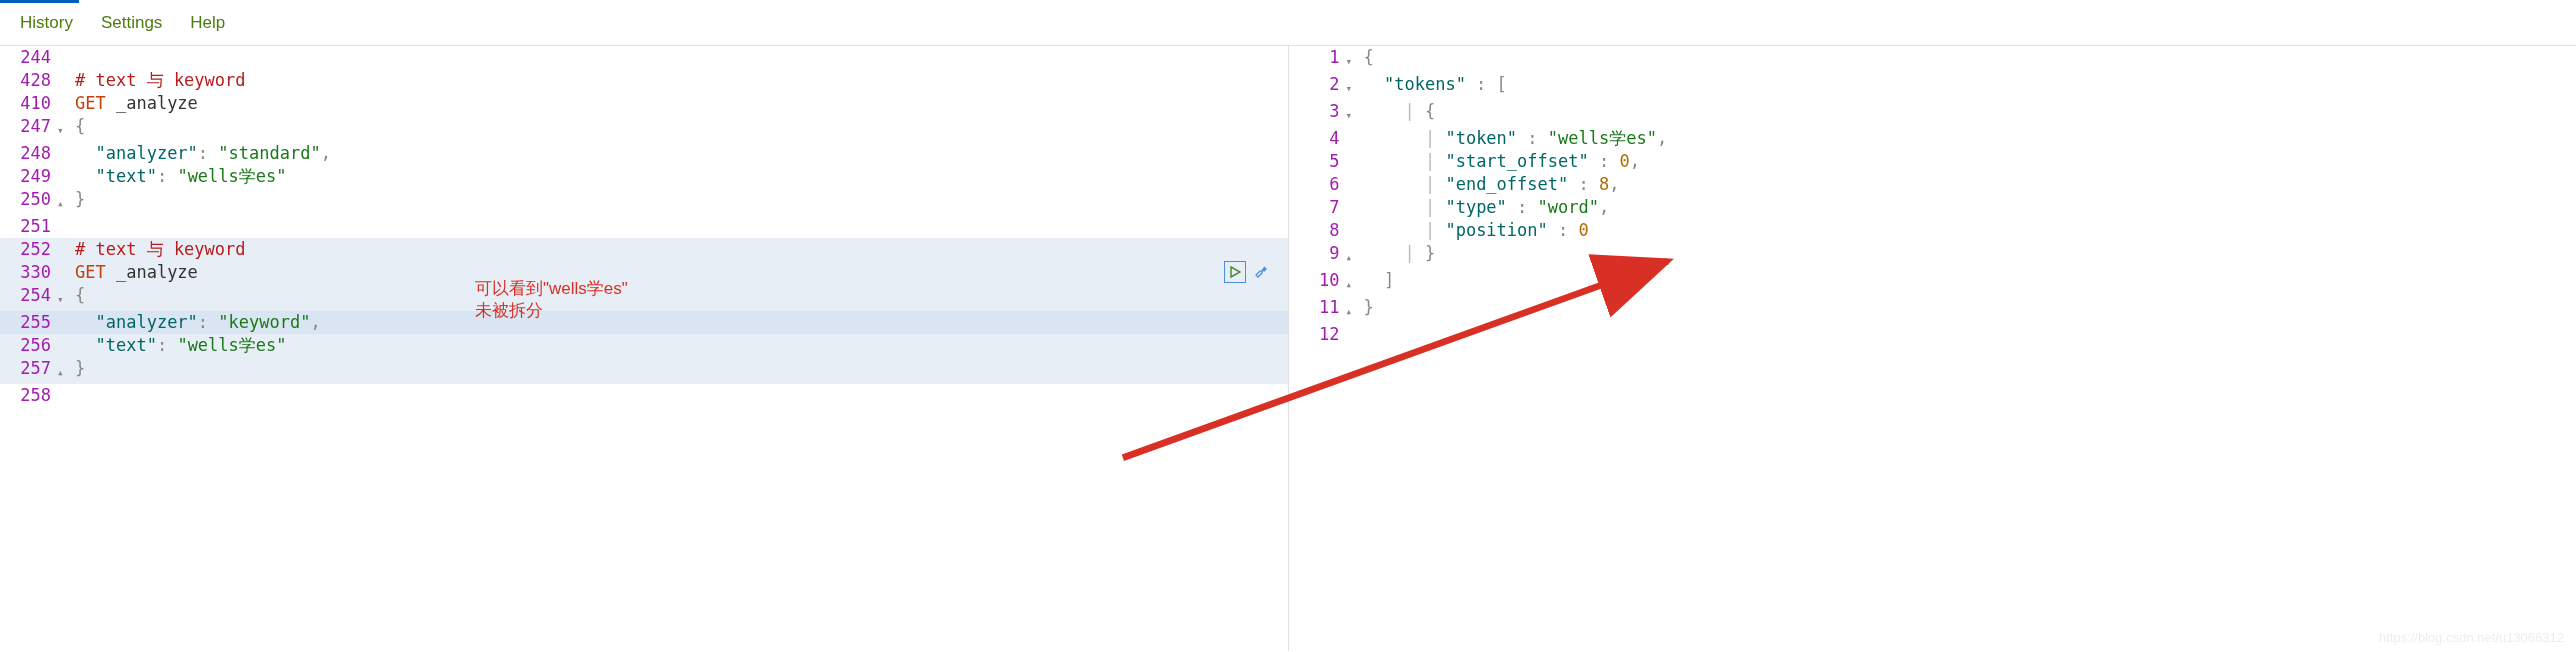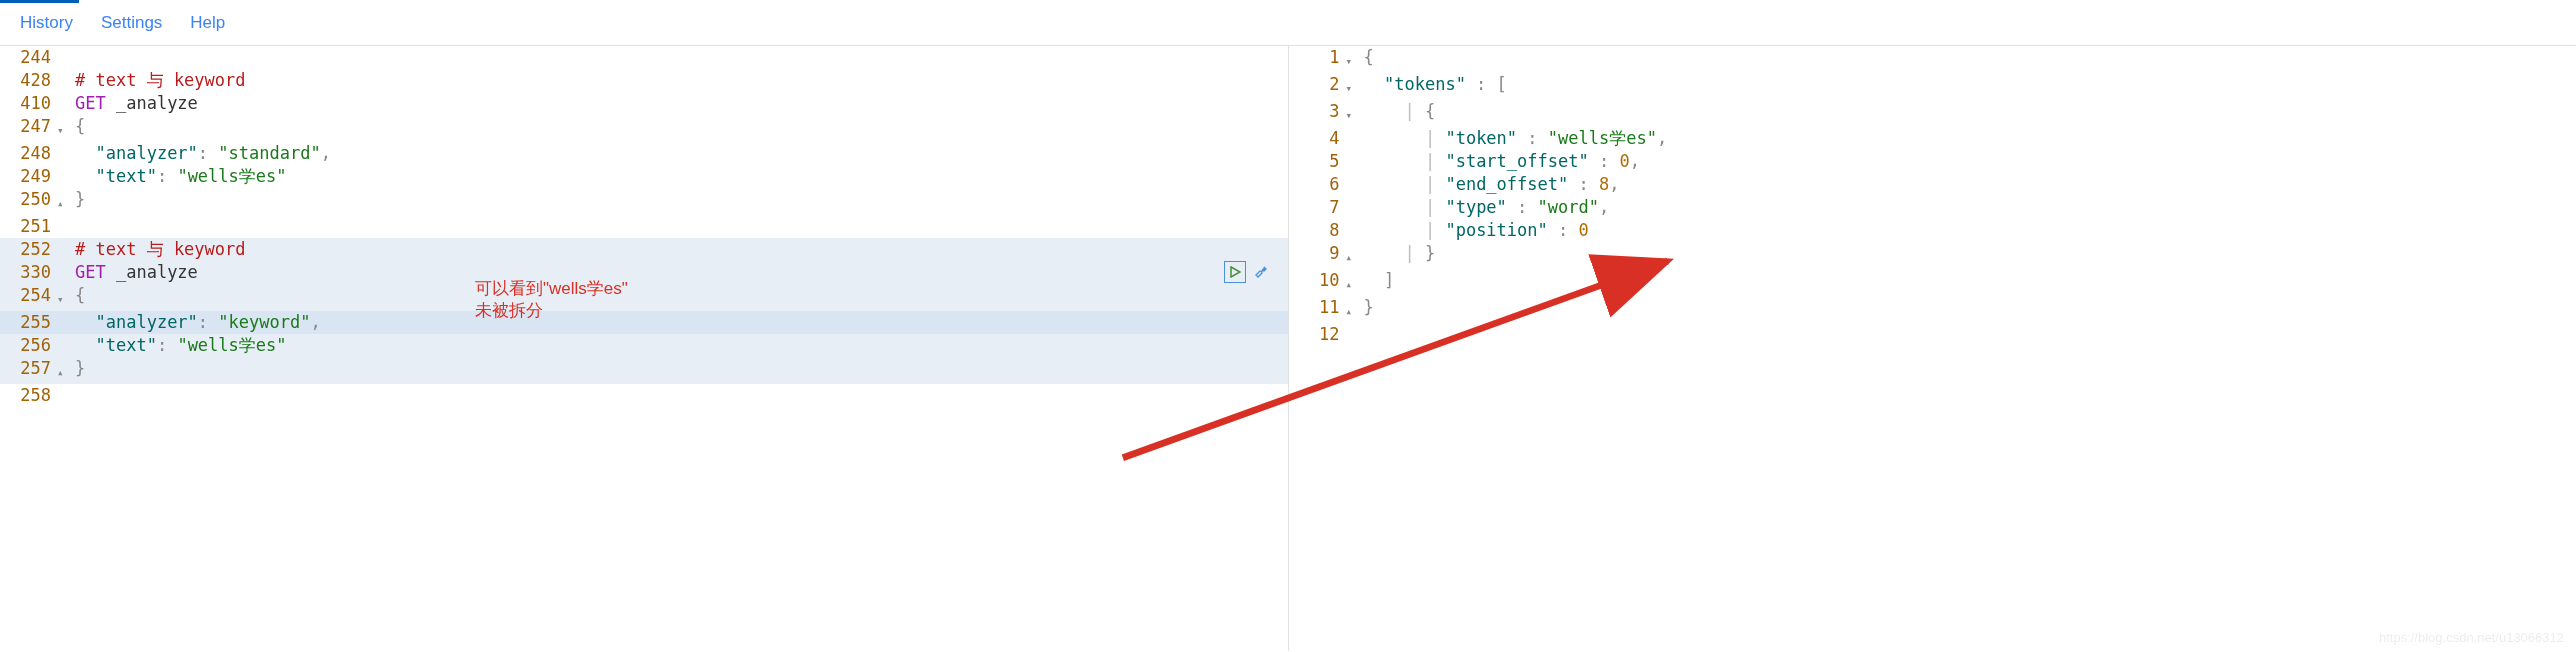--- a/index.html
+++ b/index.html
@@ -12,21 +12,21 @@
     .top-accent {
       height: 3px;
       background: #005eb8;
       width: 79px;
     }
     .menu-bar {
       display: flex;
       gap: 28px;
       padding: 10px 8px 12px 20px;
       font-size: 17px;
-      color: #3b82f6;
+      color: #4d7c0f;
       border-bottom: 1px solid #e0e0e0;
     }
     .menu-item { cursor: pointer; }
     .panes {
       display: flex;
       height: calc(100vh - 47px);
       position: relative;
     }
     .pane {
       flex: 1;
@@ -43,36 +43,36 @@
       display: flex;
       align-items: flex-start;
       min-height: 23px;
     }
     .line.highlight { background: #e8eef5; }
     .line.active { background: #d9e5f2; }
     .gutter {
       width: 57px;
       text-align: right;
       padding-right: 6px;
-      color: #a16207;
+      color: #a21caf;
       user-select: none;
       flex-shrink: 0;
     }
     .fold {
       width: 16px;
       flex-shrink: 0;
       color: #888;
       font-size: 11px;
       text-align: left;
       padding-top: 4px;
       user-select: none;
     }
     .code { white-space: pre; color: #333; padding-left: 2px; }
     .tk-comment { color: #b91c1c; }
-    .tk-method { color: #a21caf; }
+    .tk-method { color: #c2410c; }
     .tk-key { color: #006666; }
     .tk-string { color: #1a7a1a; }
     .tk-punct { color: #888; }
     .tk-pipe { color: #bbb; }
     .tk-num { color: #b26b00; }
     .action-toolbar {
       position: absolute;
       right: 16px;
       top: 0;
       display: flex;

